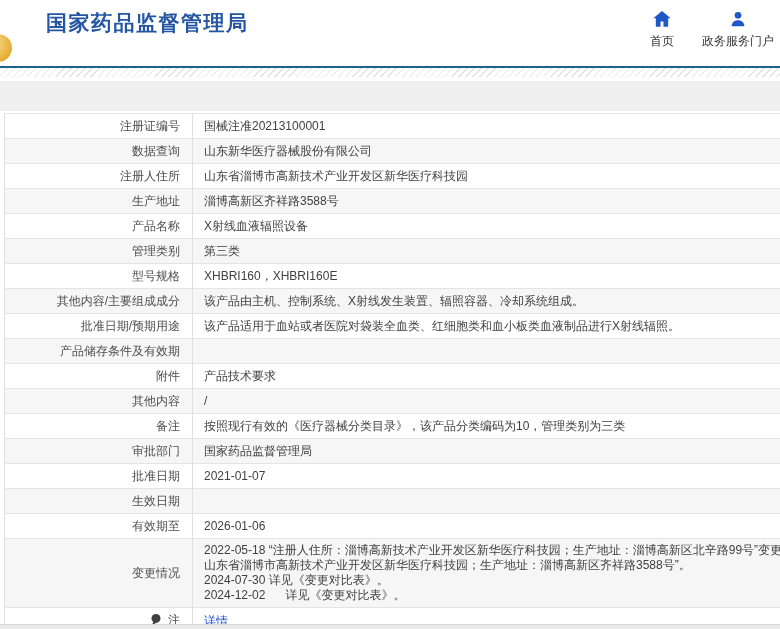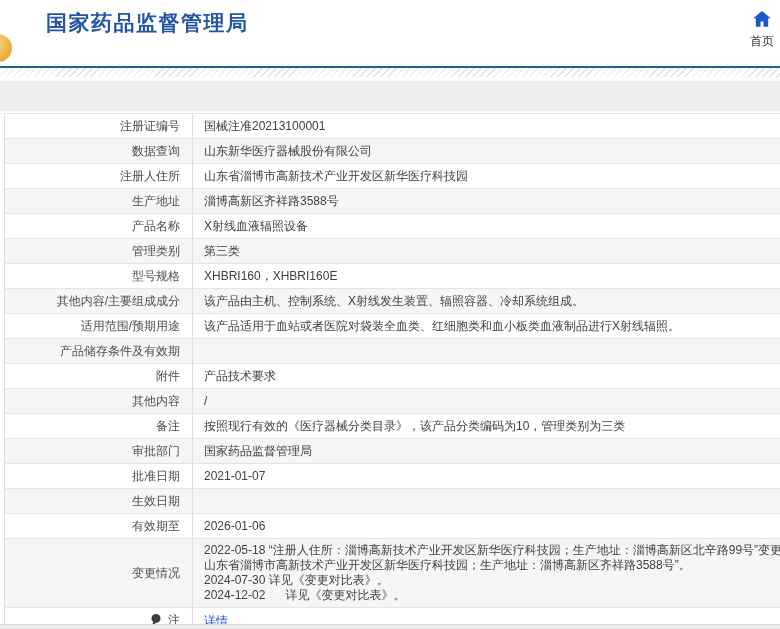--- a/index.html
+++ b/index.html
@@ -55,20 +55,29 @@
 
   <div class="nav">
     <div class="nav-item">
       <span>
         <svg width="18" height="16" viewBox="0 0 24 22" fill="#1e58c8">
           <path d="M12 0 L0 10 h3.5 v11.5 h6.5 v-7 h4 v7 h6.5 V10 H24 z"></path>
         </svg>
       </span>
       <span>首页</span>
     </div>
+    <div class="nav-item">
+      <span>
+        <svg width="16" height="16" viewBox="0 0 24 24" fill="#1e58c8">
+          <circle cx="12" cy="6.5" r="5"></circle>
+          <path d="M2.5 23 c0-6 4.5-9 9.5-9 s9.5 3 9.5 9 z"></path>
+        </svg>
+      </span>
+      <span>政务服务门户</span>
+    </div>
   </div>
 </div>
 
 <div class="topline"></div>
 <div class="hatch"></div>
 <div class="gap"></div>
 
 <div class="band">
   
 </div>
@@ -101,21 +110,21 @@
     </tr>
     <tr>
       <th>型号规格</th>
       <td>XHBRI160，XHBRI160E</td>
     </tr>
     <tr>
       <th>其他内容/主要组成成分</th>
       <td>该产品由主机、控制系统、X射线发生装置、辐照容器、冷却系统组成。</td>
     </tr>
     <tr>
-      <th>适用范围/预期用途</th>
+      <th>批准日期/预期用途</th>
       <td>该产品适用于血站或者医院对袋装全血类、红细胞类和血小板类血液制品进行X射线辐照。</td>
     </tr>
     <tr>
       <th>产品储存条件及有效期</th>
       <td></td>
     </tr>
     <tr>
       <th>附件</th>
       <td>产品技术要求</td>
     </tr>

